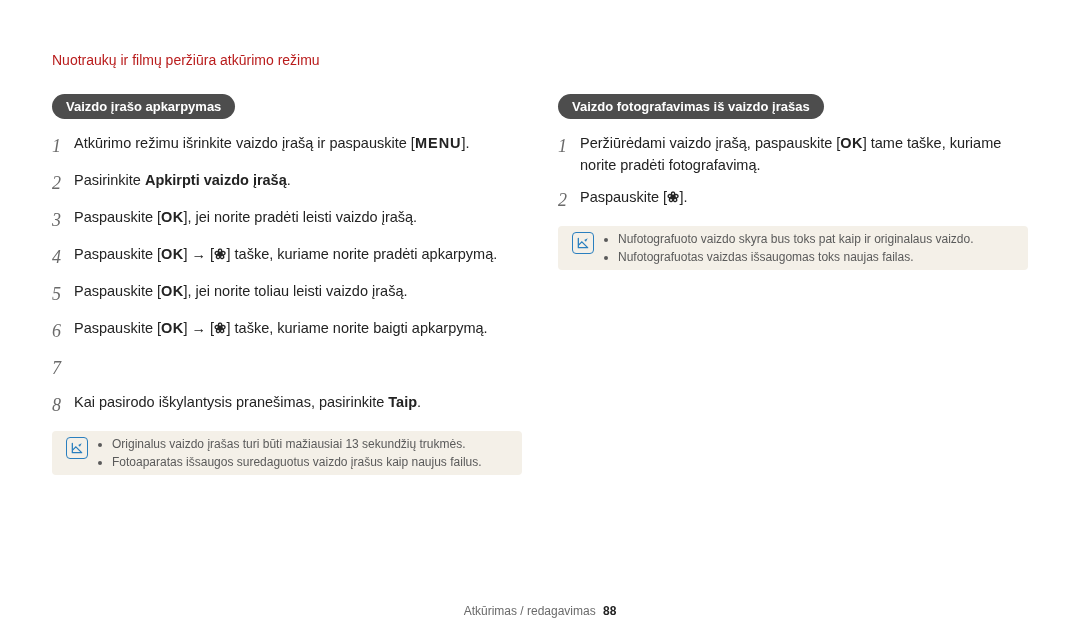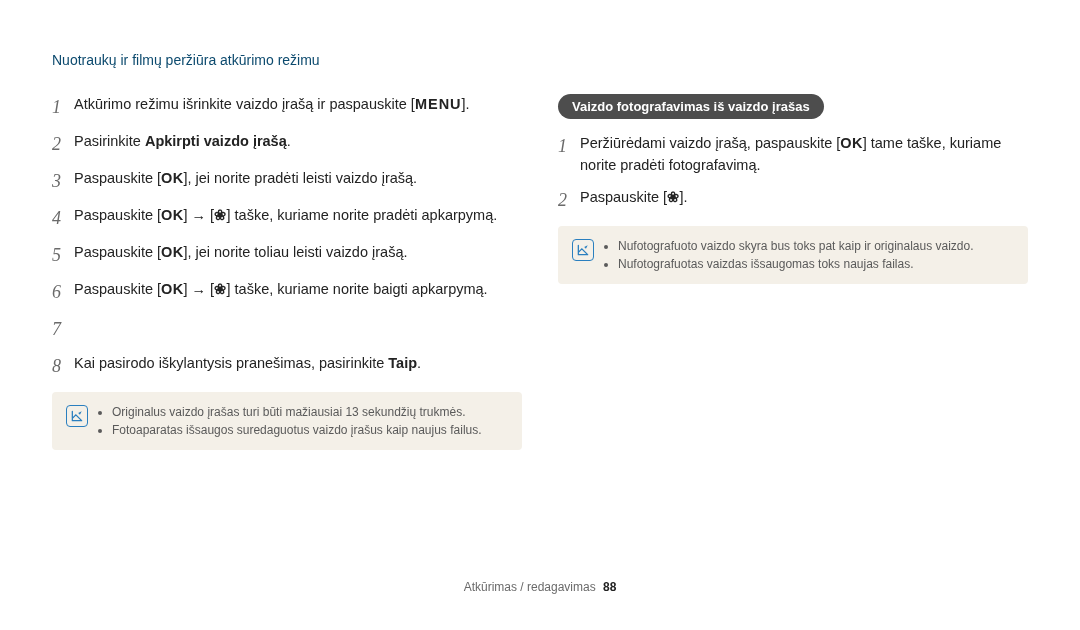--- a/index.html
+++ b/index.html
@@ -1,45 +1,46 @@
 <!DOCTYPE html>
 <html><head>
 <meta charset="utf-8">
 <style>
   * { box-sizing: border-box; margin: 0; padding: 0; }
   html, body { width: 1080px; height: 630px; background: #fff; font-family: "Segoe UI", Arial, sans-serif; color: #222; }
   .page { padding: 52px 52px 0 52px; }
-  .breadcrumb { font-size: 14px; color: #0c4a6e; margin-bottom: 26px; }
+  .breadcrumb { font-size: 14px; color: #b91c1c; margin-bottom: 26px; }
   .cols { display: flex; gap: 36px; }
   .col { flex: 1; }
   .pill { display: inline-block; background: #4d4d4d; color: #fff; font-size: 13px; font-weight: 600; padding: 5px 14px; border-radius: 14px; margin-bottom: 14px; }
   .steps { list-style: none; }
   .steps li { display: flex; align-items: flex-start; margin-bottom: 10px; line-height: 1.5; }
   .num { font-family: Georgia, "Times New Roman", serif; font-style: italic; font-size: 18px; color: #6a6a6a; width: 22px; flex-shrink: 0; }
   .txt { font-size: 14.5px; color: #232323; }
   .txt .bold { font-weight: 700; }
   .glyph { display: inline-block; font-weight: 700; font-family: Arial, sans-serif; letter-spacing: 0.3px; vertical-align: baseline; }
   .glyph.menu { letter-spacing: 1px; }
-  .note { display: flex; background: #f4f0e8; border-radius: 4px; padding: 11px 14px; margin-top: 12px; }
+  .note { display: flex; background: #f4f0e8; border-radius: 4px; padding: 4px 14px; margin-top: 12px; }
   .note-icon { width: 22px; height: 22px; flex-shrink: 0; margin-right: 10px; margin-top: 2px; border: 1.5px solid #2a7fbf; border-radius: 4px; display: flex; align-items: center; justify-content: center; }
   .note-icon svg { width: 14px; height: 14px; }
   .note ul { list-style: disc; padding-left: 14px; }
   .note li { font-size: 12px; color: #5a5a5a; line-height: 1.5; }
-  .footer { position: absolute; bottom: 36px; left: 0; width: 1080px; text-align: center; font-size: 12px; color: #6a6a6a; }
+  .footer { position: absolute; bottom: 12px; left: 0; width: 1080px; text-align: center; font-size: 12px; color: #6a6a6a; }
   .footer .pg { font-weight: 700; color: #222; margin-left: 4px; }
 </style>
 </head>
 <body>
 
 <div class="page">
   <div class="breadcrumb">Nuotraukų ir filmų peržiūra atkūrimo režimu</div>
 
   <div class="cols">
 
     <div class="col">
+      <div class="pill">Vaizdo įrašo apkarpymas</div>
       <ol class="steps" id="left-steps">
           <li>
             <span class="num">1</span>
             <span class="txt">Atkūrimo režimu išrinkite vaizdo įrašą ir paspauskite [<span class="glyph menu">MENU</span>].</span>
           </li>
           <li>
             <span class="num">2</span>
             <span class="txt">Pasirinkite <span class="bold">Apkirpti vaizdo įrašą</span>.</span>
           </li>
           <li>

